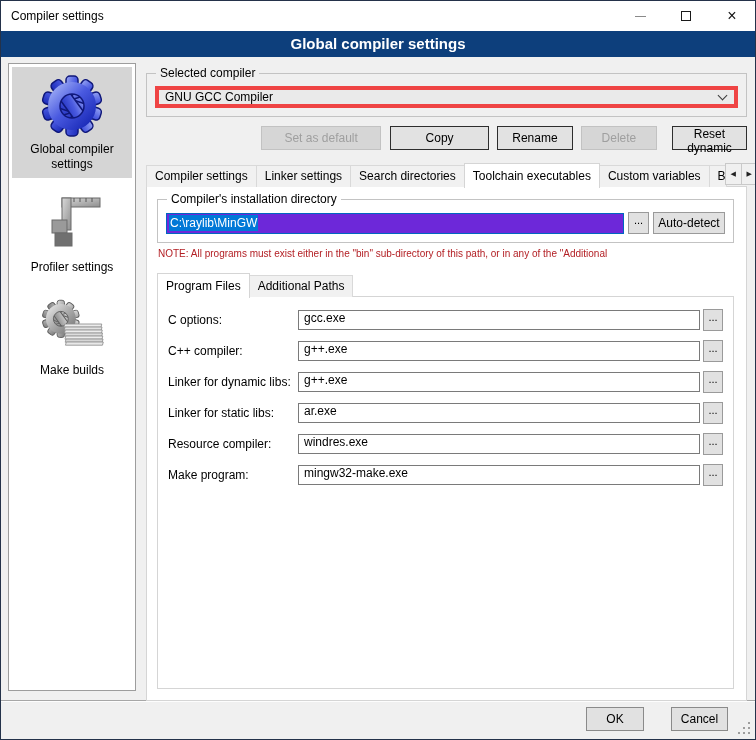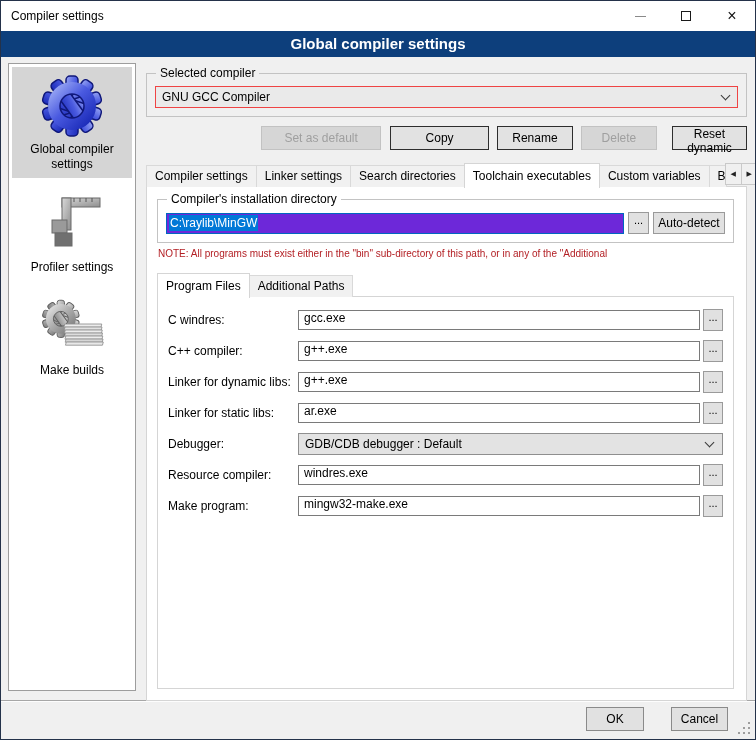--- a/index.html
+++ b/index.html
@@ -25,21 +25,21 @@
            border:1px solid #9d9d9d;padding:3px;}
   .side-item{width:100%;padding:5px 2px 6px;text-align:center;margin-bottom:7px;}
   .side-item.selected{background:#d5d5d5;}
   .side-item .icon{display:block;width:64px;height:64px;margin:2px auto 4px;}
   .side-item .slabel{display:block;line-height:15px;}
   
   .main{position:absolute;left:145px;top:64px;width:601px;}
   .groupbox{position:relative;border:1px solid #c3c3c3;margin-top:8px;padding:12px 8px 8px;}
   .groupbox>.glegend{position:absolute;top:-8px;left:9px;background:#f0f0f0;padding:0 4px;line-height:15px;}
   .groupbox.on-white>.glegend{background:#fff;}
-  .combo{height:22px;background:#eaeaea;border:1px solid #ef4444;display:flex;align-items:center;
+  .combo{height:22px;background:#eaeaea;border:4px solid #ef4444;display:flex;align-items:center;
          padding:0 8px 0 6px;width:100%;}
   .combo .cval{flex:1;white-space:nowrap;overflow:hidden;}
   .chev{width:7px;height:7px;border-right:1.5px solid #3a3a3a;border-bottom:1.5px solid #3a3a3a;
         transform:rotate(45deg);margin-top:-4px;flex:none;}
   
   .btnrow{display:flex;margin-top:9px;height:24px;}
   .wbtn{height:24px;background:#e2e2e2;border:1px solid #2e2e2e;font-family:inherit;font-size:12px;
         padding:0 8px;text-align:center;}
   .wbtn.disabled{background:#d6d6d6;border:1px solid #c2c2c2;color:#9f9f9f;}
   .b-setdef{margin-left:115px;width:122px;}
@@ -247,21 +247,21 @@
       <div class="note">NOTE: All programs must exist either in the "bin" sub-directory of this path, or in any of the "Additional</div>
 
       <div class="tabbar subtabs">
         <div class="tab active">Program Files</div>
         <div class="tab">Additional Paths</div>
       </div>
 
       <div class="page inner">
 
         <div class="frow">
-          <span class="flabel">C windres:</span>
+          <span class="flabel">C options:</span>
           <div class="ftext">
               <span>gcc.exe</span>
             </div>
           <button class="browse">...</button>
         </div>
 
         <div class="frow">
           <span class="flabel">C++ compiler:</span>
           <div class="ftext">
               <span>g++.exe</span>
@@ -278,27 +278,20 @@
         </div>
 
         <div class="frow">
           <span class="flabel">Linker for static libs:</span>
           <div class="ftext">
               <span>ar.exe</span>
             </div>
           <button class="browse">...</button>
         </div>
 
-        <div class="frow">
-          <span class="flabel">Debugger:</span>
-          <div class="fcombo">
-            <span class="cval">GDB/CDB debugger : Default</span>
-            <span class="chev"></span>
-          </div>
-        </div>
 
         <div class="frow">
           <span class="flabel">Resource compiler:</span>
           <div class="ftext">
               <span>windres.exe</span>
             </div>
           <button class="browse">...</button>
         </div>
 
         <div class="frow">

